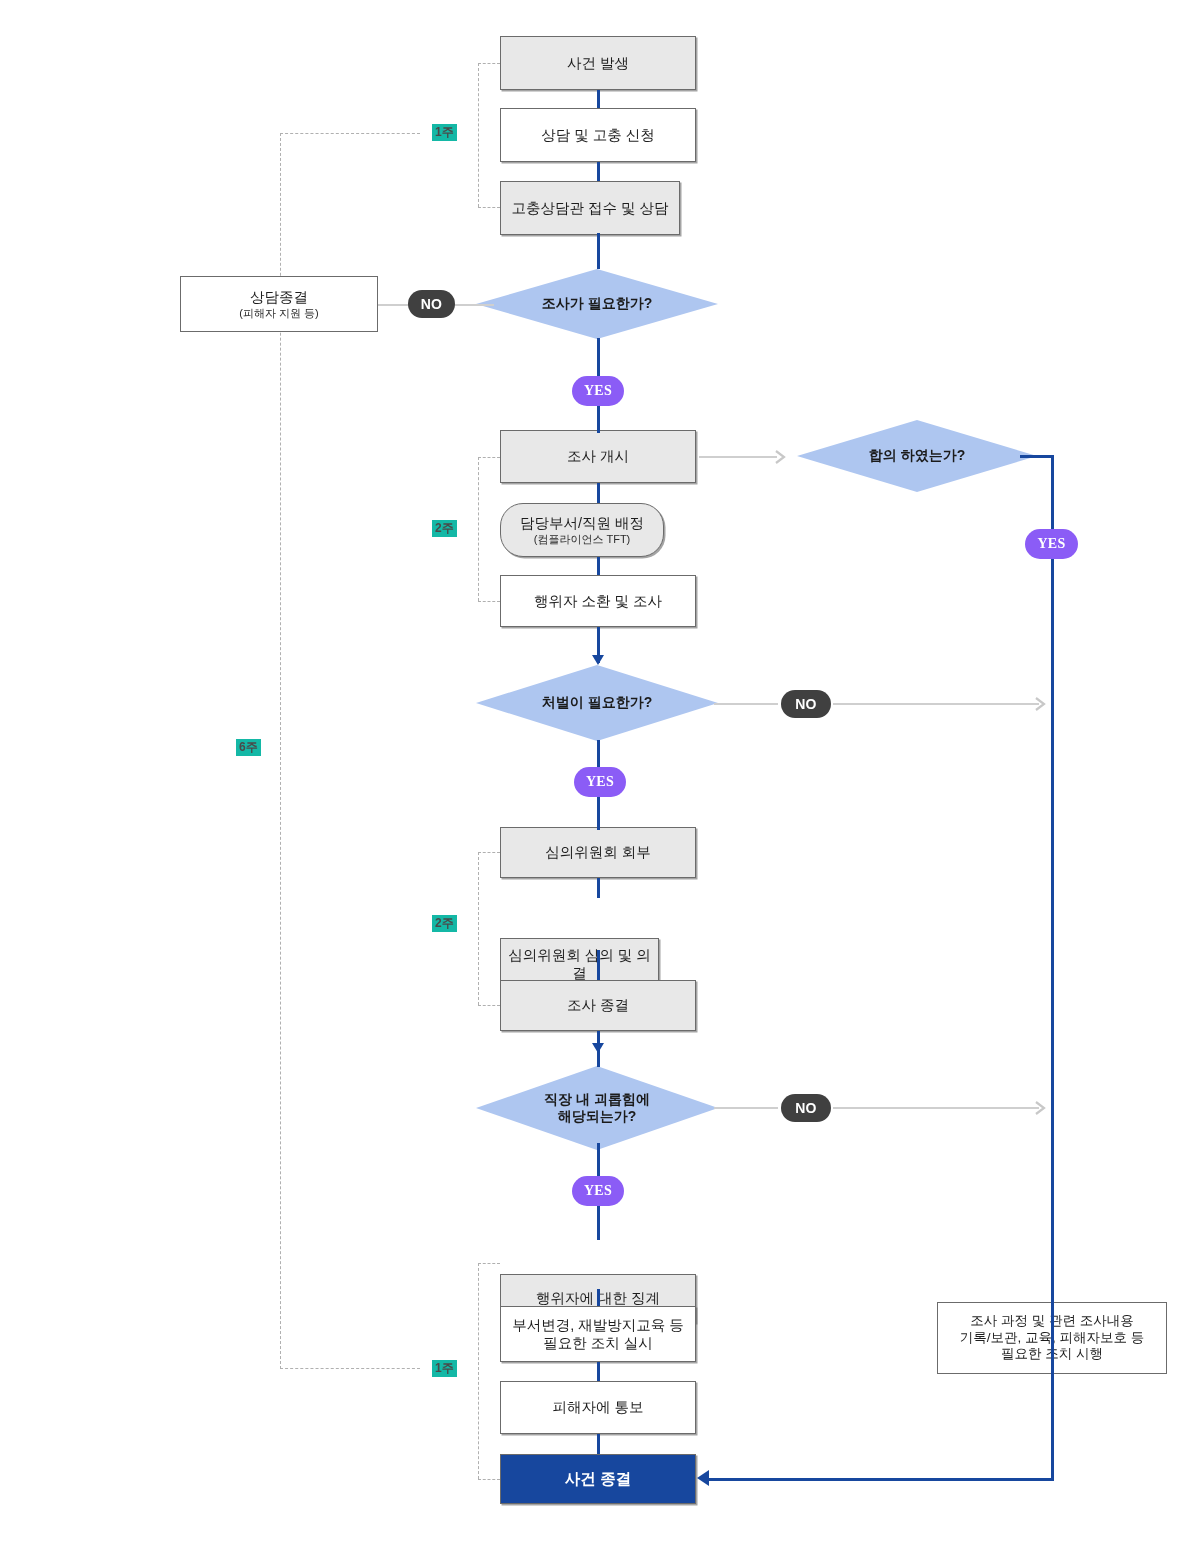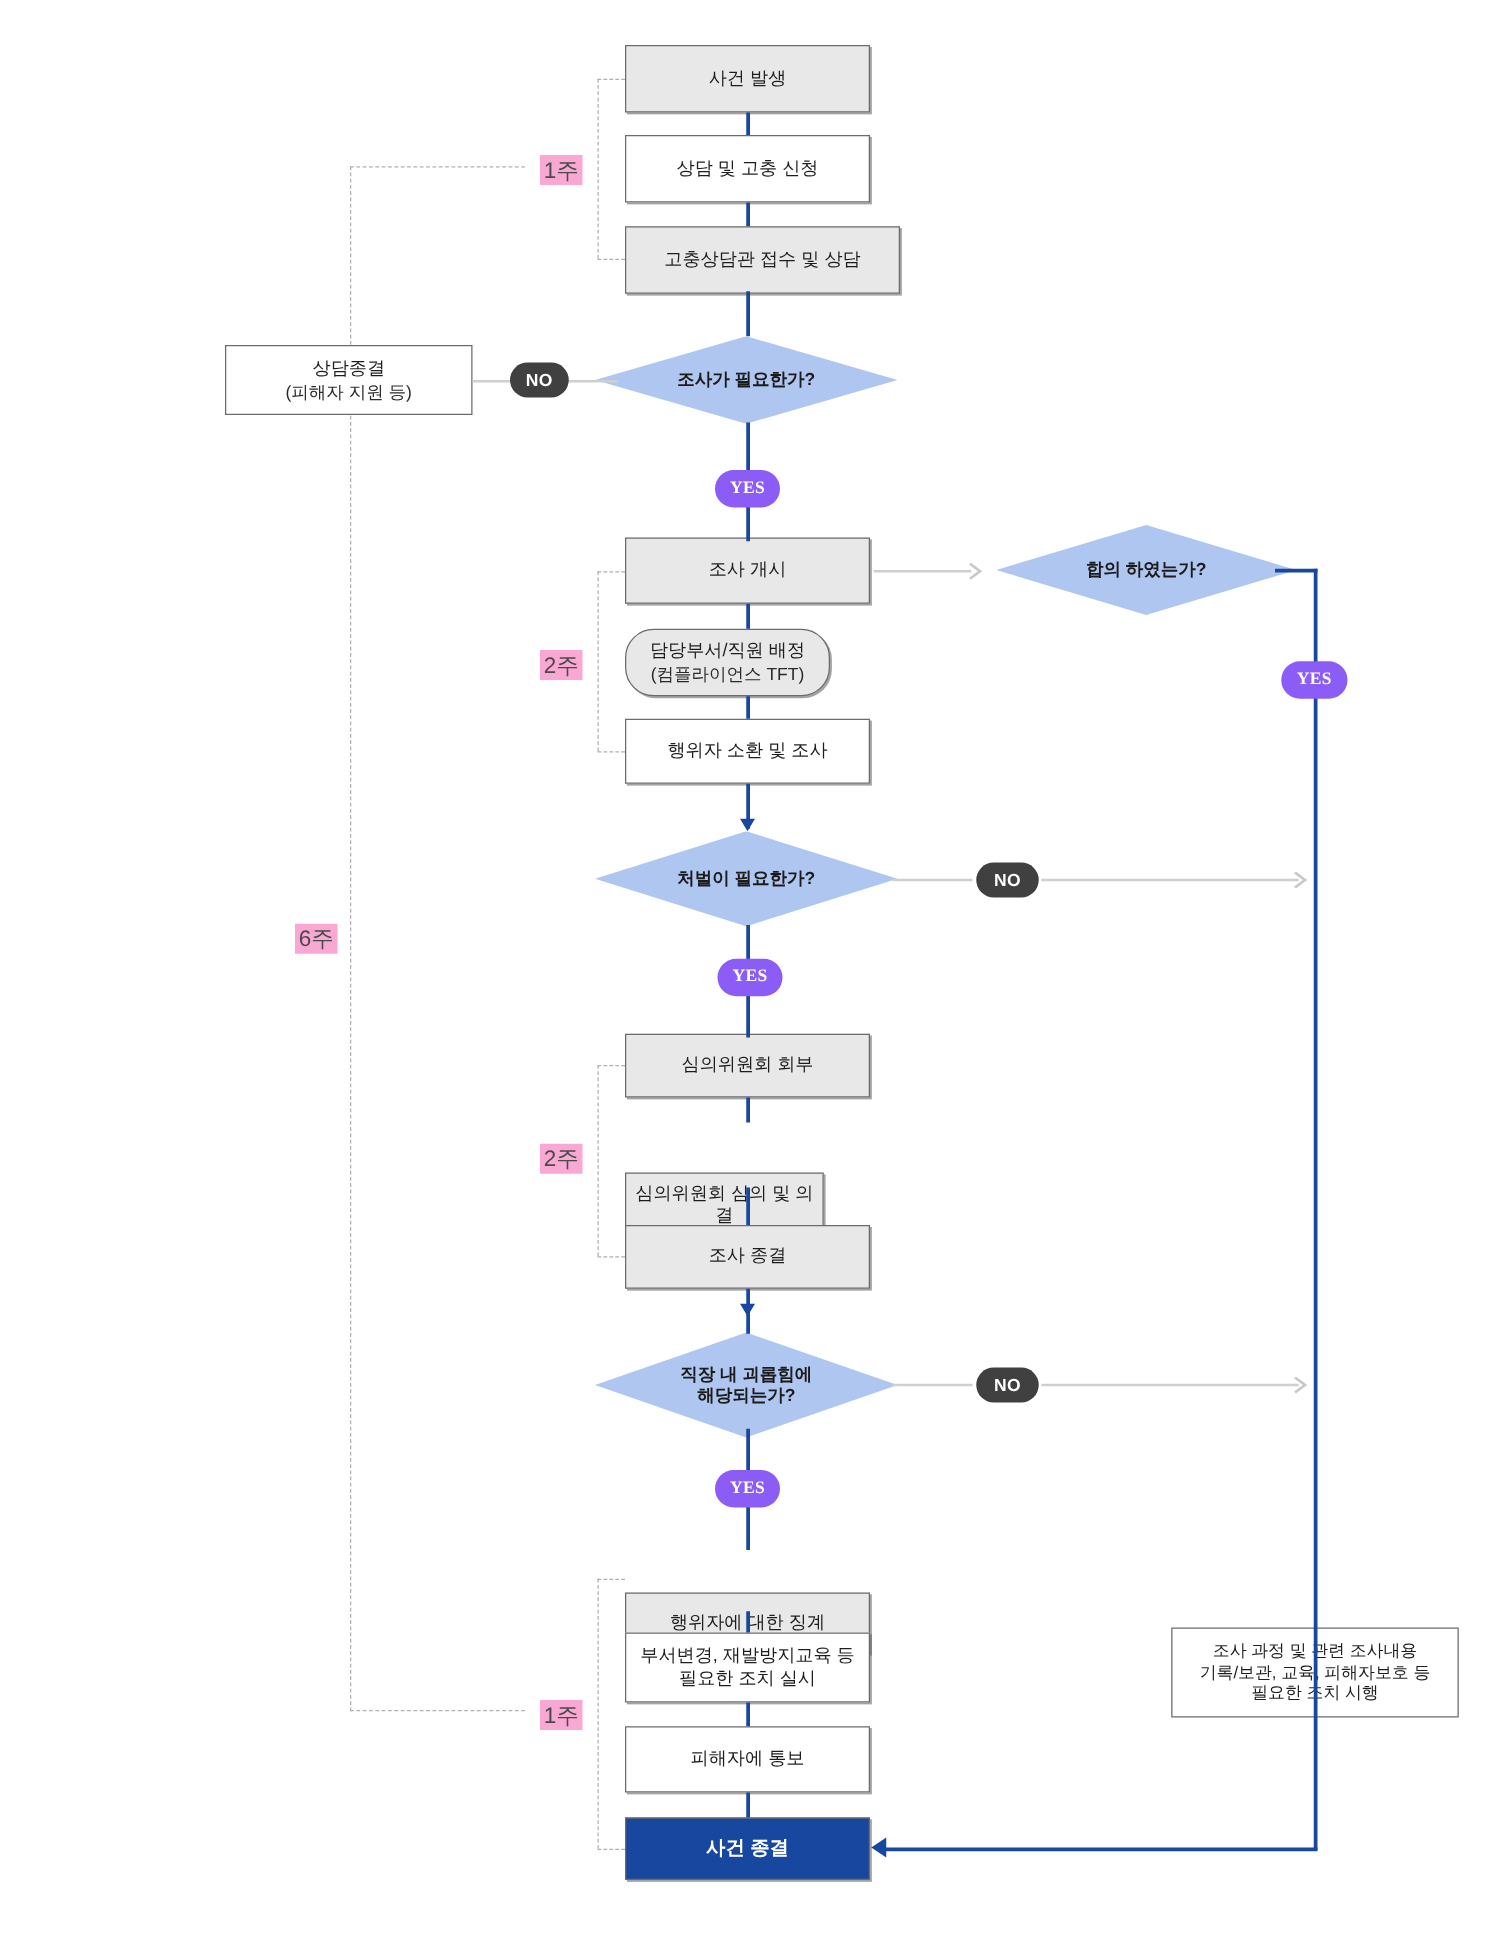--- a/index.html
+++ b/index.html
@@ -7,21 +7,21 @@
   #stage{position:relative;width:1200px;height:1553px;background:#ffffff;overflow:hidden;}
 
   .node{position:absolute;box-sizing:border-box;display:flex;flex-direction:column;
         align-items:center;justify-content:center;text-align:center;line-height:1.25;}
 
   .proc{border:1px solid #6b6b6b;box-shadow:1.5px 1.5px 0 rgba(90,90,90,.55);
         font-size:14.5px;color:#1d1d1d;}
   .proc.gray{background:#e8e8e8;}
   .proc.white{background:#ffffff;}
   .proc.plain{box-shadow:none;background:#ffffff;}
-  .proc .sub{font-size:14px;color:#2a2a2a;margin-top:1px;}
+  .proc .sub{font-size:11px;color:#2a2a2a;margin-top:1px;}
 
   .endnode{background:#17479e;border:1px solid #6b6b6b;
            box-shadow:1.5px 1.5px 0 rgba(90,90,90,.55);
            color:#ffffff;font-size:15.5px;font-weight:bold;}
 
   .diamond{position:absolute;display:flex;align-items:center;justify-content:center;
            text-align:center;}
   .diamond .dshape{position:absolute;inset:0;background:#aec6f0;
            clip-path:polygon(50% 0%,100% 50%,50% 100%,0% 50%);}
   .diamond .dlabel{position:relative;font-size:14px;font-weight:bold;color:#1b1b1b;
@@ -37,22 +37,22 @@
   .gline-h{position:absolute;height:2px;background:#cfcfcf;z-index:1;}
 
   .arrowhead-down{position:absolute;width:0;height:0;border-left:6px solid transparent;
        border-right:6px solid transparent;border-top:10px solid #17479e;z-index:2;}
 
   .garrow{position:absolute;z-index:2;}
 
   .dash-v{position:absolute;width:0;border-left:1px dashed #b0b0b0;z-index:0;}
   .dash-h{position:absolute;height:0;border-top:1px dashed #b0b0b0;z-index:0;}
 
-  .wk{position:absolute;font-size:18px;color:#4a4a4a;white-space:nowrap;z-index:3;
-      background:#f9a8d4;padding:0 3px;}
+  .wk{position:absolute;font-size:12px;color:#4a4a4a;white-space:nowrap;z-index:3;
+      background:#14b8a6;padding:0 3px;font-weight:bold;}
 </style>
 </head>
 <body>
 
 <div id="stage">
 
   <div class="dash-v" style="left:280px;top:133px;height:1236px;"></div>
   <div class="dash-h" style="left:280px;top:133px;width:140px;"></div>
   <div class="dash-h" style="left:280px;top:1368px;width:140px;"></div>
 
@@ -127,21 +127,21 @@
   </svg>
 
   <div class="node proc gray" style="left:500px;top:36px;width:196px;height:54px;">
     <span>사건 발생</span>
   </div>
 
   <div class="node proc white" style="left:500px;top:108px;width:196px;height:54px;">
     <span>상담 및 고충 신청</span>
   </div>
 
-  <div class="node proc gray" style="left:500px;top:181px;width:220px;height:54px;">
+  <div class="node proc gray" style="left:500px;top:181px;width:180px;height:54px;">
     <span>고충상담관 접수 및 상담</span>
   </div>
 
   <div class="node proc plain" style="left:180px;top:276px;width:198px;height:56px;">
     <span>상담종결</span>
     <span class="sub">(피해자 지원 등)</span>
   </div>
 
   <div class="node proc gray" style="left:500px;top:430px;width:196px;height:53px;">
     <span>조사 개시</span>

